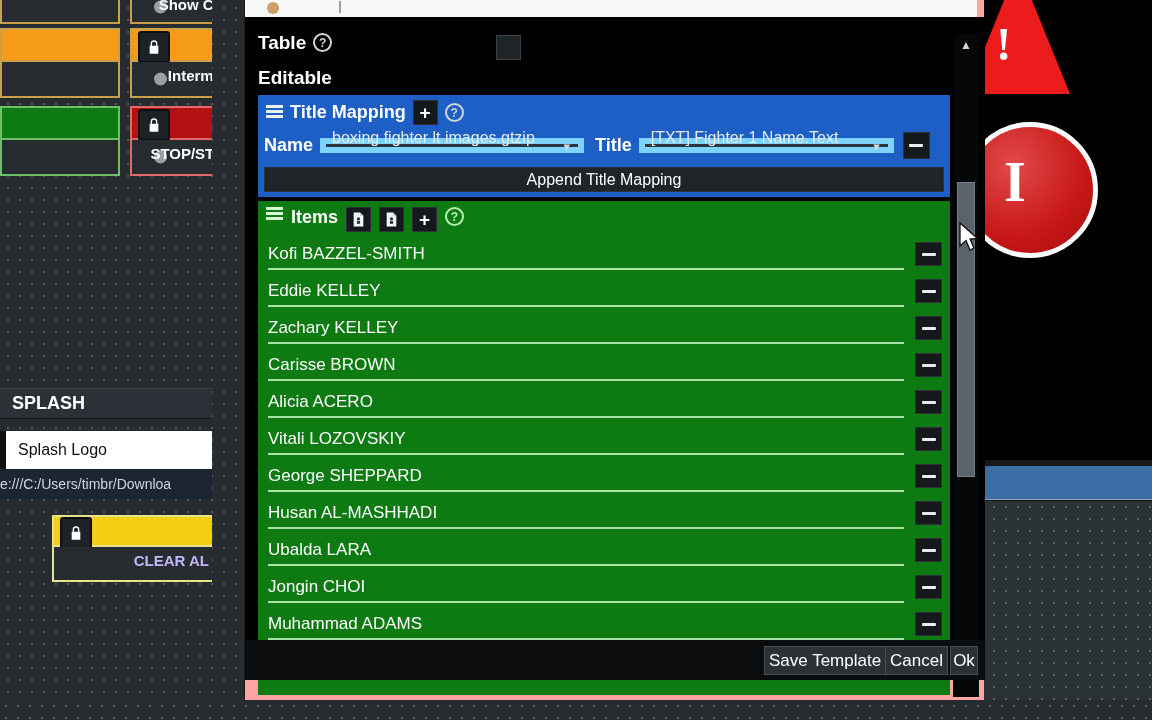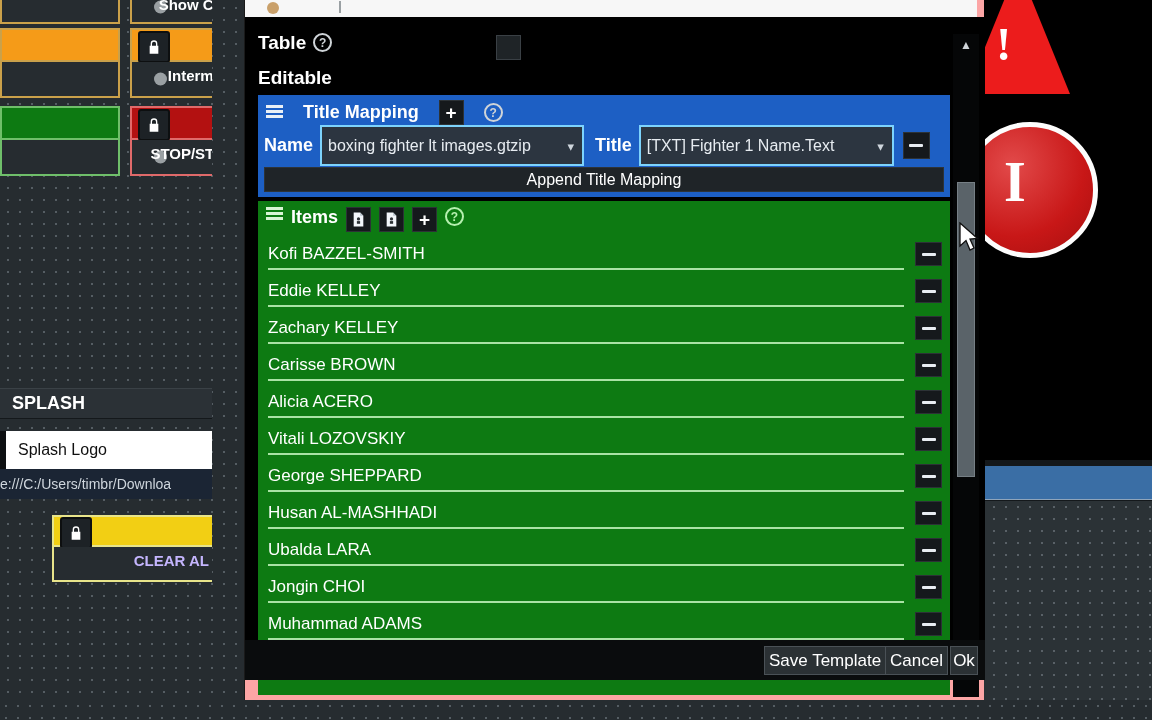--- a/index.html
+++ b/index.html
@@ -128,39 +128,39 @@
     border:1px solid #3a4045;box-sizing:border-box;
     display:flex;align-items:center;justify-content:center;
     color:#fff;font-size:19px;font-weight:bold;
   }
 
   
   #title-mapping{
     position:absolute;left:13px;top:78px;width:692px;height:102px;
     background:#1d5fc4;box-sizing:border-box;
   }
-  #tm-head{position:absolute;left:8px;top:5px;display:flex;align-items:center;gap:20px;}
+  #tm-head{position:absolute;left:8px;top:5px;display:flex;align-items:center;gap:7px;}
   #tm-head .lbl{color:#fff;font-size:18px;font-weight:bold;}
   .list-icon{
     width:17px;height:15px;background:
       linear-gradient(#eaf0f6 0 3px, transparent 3px 5px,
                       #eaf0f6 5px 8px, transparent 8px 10px,
                       #eaf0f6 10px 13px, transparent 13px 15px);
     display:inline-block;
   }
   .plusbtn{
     width:25px;height:25px;background:#15191c;border:1px solid #2c3236;
     color:#fff;font-size:19px;font-weight:bold;box-sizing:border-box;
     display:flex;align-items:center;justify-content:center;line-height:1;
   }
   #tm-row{position:absolute;left:6px;top:34px;width:680px;height:33px;display:flex;align-items:center;}
   .field-lbl{color:#fff;font-size:18px;font-weight:bold;margin-right:7px;}
   .combo{
-    height:41px;background:#2c3540;border:2px solid #7dd3fc;box-sizing:border-box;
-    color:#e7ecf1;font-size:16px;display:flex;align-items:center;
+    height:15px;background:#2c3540;border:6px solid #7dd3fc;box-sizing:border-box;
+    color:#e7ecf1;font-size:16px;display:flex;align-items:flex-end;
     padding:0 6px;position:relative;
   }
   .combo .caret{position:absolute;right:8px;top:50%;transform:translateY(-50%);
     font-size:13px;color:#cfd6dd;}
   .minusbtn{
     width:27px;height:27px;background:#15191c;border:1px solid #2c3236;
     box-sizing:border-box;display:flex;align-items:center;justify-content:center;
   }
   .minusbtn i{display:block;width:14px;height:3px;background:#e8edf2;border-radius:1px;}
   #tm-append{

